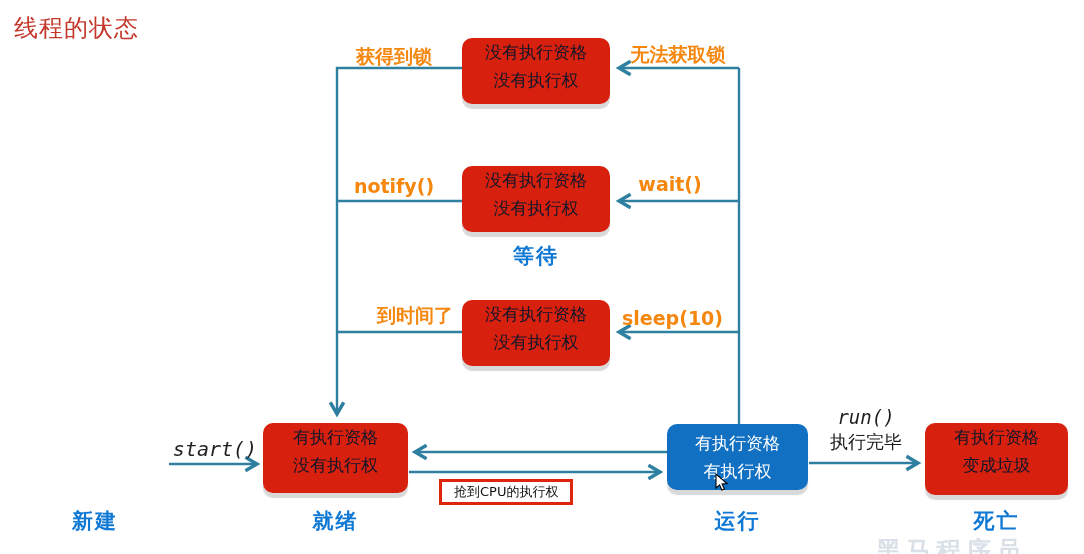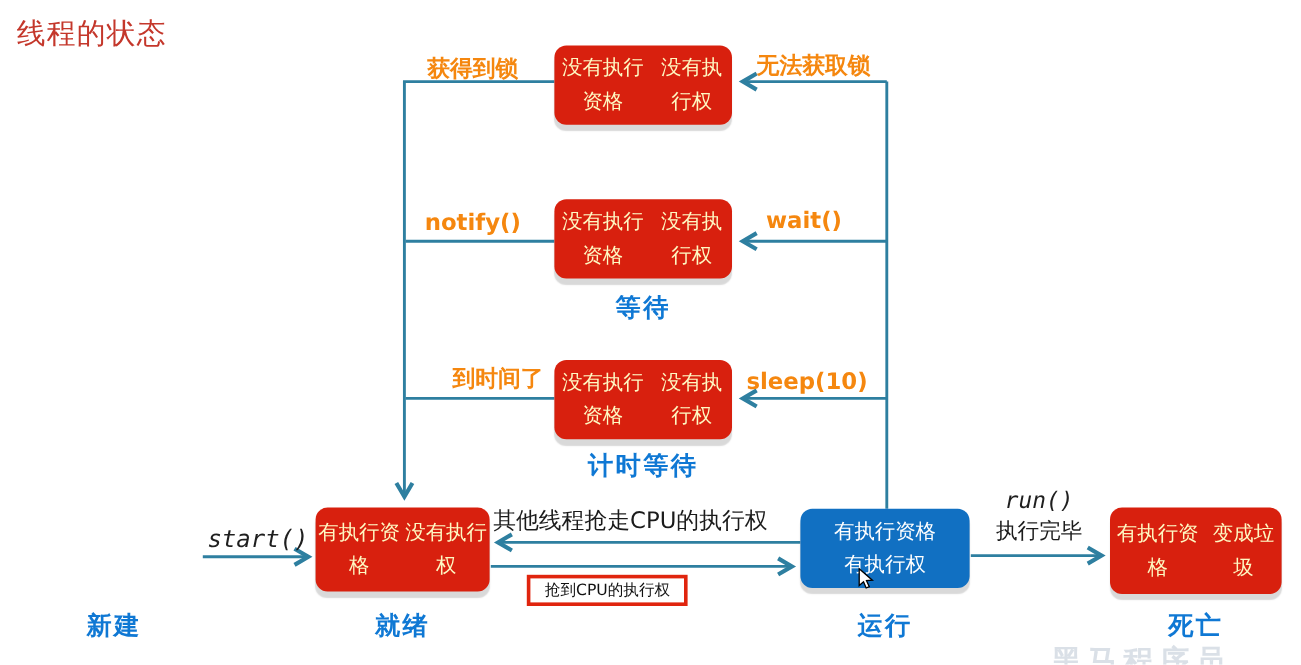--- a/index.html
+++ b/index.html
@@ -8,23 +8,23 @@
     overflow:hidden; font-family:"DejaVu Sans", sans-serif;
   }
   .page-title {
     position:absolute; left:14px; top:12px;
     font-size:24px; font-weight:normal; letter-spacing:1px;
     color:var(--title-red, #c4372b);
   }
   .arrows { position:absolute; left:0; top:0; z-index:1; }
   .red-box {
     position:absolute; z-index:2;
-    background:var(--box-red, #d8200e); color:#fef9c3;
+    background:var(--box-red, #d8200e); color:#0f172a;
     border-radius:10px;
-    display:flex; flex-direction:row; align-items:center; justify-content:flex-start;
+    display:flex; flex-direction:column; align-items:center; justify-content:flex-start;
     font-size:17px; line-height:1.65; text-align:center;
     box-shadow:0 5px 1px rgba(120,120,120,0.28);
   }
   .blue-box {
     position:absolute; z-index:2;
     background:var(--box-blue, #1170c2); color:#ffffff;
     border-radius:10px;
     display:flex; flex-direction:column; align-items:center; justify-content:center;
     font-size:17px; line-height:1.65; text-align:center;
     box-shadow:0 5px 1px rgba(120,120,120,0.28);
@@ -103,35 +103,33 @@
     <div>没有执行权</div>
   </div>
   <div class="state-label" style="left:462px;top:242px;width:148px">等待</div>
   <div class="orange-label" style="left:350px;top:175px;width:88px">notify()</div>
   <div class="orange-label" style="left:634px;top:173px;width:72px">wait()</div>
 
   <div class="red-box" style="left:462px;top:300px;width:148px;height:66px">
     <div>没有执行资格</div>
     <div>没有执行权</div>
   </div>
-  <div class="state-label" style="left:462px;top:374px;width:148px">计时等待</div>
   <div class="orange-label" style="left:370px;top:303px;width:90px">到时间了</div>
   <div class="orange-label" style="left:622px;top:307px;width:100px">sleep(10)</div>
 
   <div class="state-label" style="left:23px;top:507px;width:144px">新建</div>
 
   <div class="mono-label" style="left:168px;top:437px;width:94px">start()</div>
 
   <div class="red-box" style="left:263px;top:423px;width:145px;height:70px">
     <div>有执行资格</div>
     <div>没有执行权</div>
   </div>
   <div class="state-label" style="left:263px;top:507px;width:145px">就绪</div>
 
-  <div class="black-label" style="left:411px;top:421px;font-size:19px">其他线程抢走CPU的执行权</div>
   <div class="acquire-box" style="left:439px;top:479px">抢到CPU的执行权</div>
 
   <div class="blue-box" style="left:667px;top:424px;width:141px;height:66px">
     <div>有执行资格</div>
     <div>有执行权</div>
   </div>
   <div class="state-label" style="left:667px;top:507px;width:141px">运行</div>
 
   <div class="mono-label" style="left:822px;top:406px;width:88px;font-size:19px">run()</div>
   <div class="black-label" style="left:820px;top:430px;width:92px;text-align:center">执行完毕</div>

